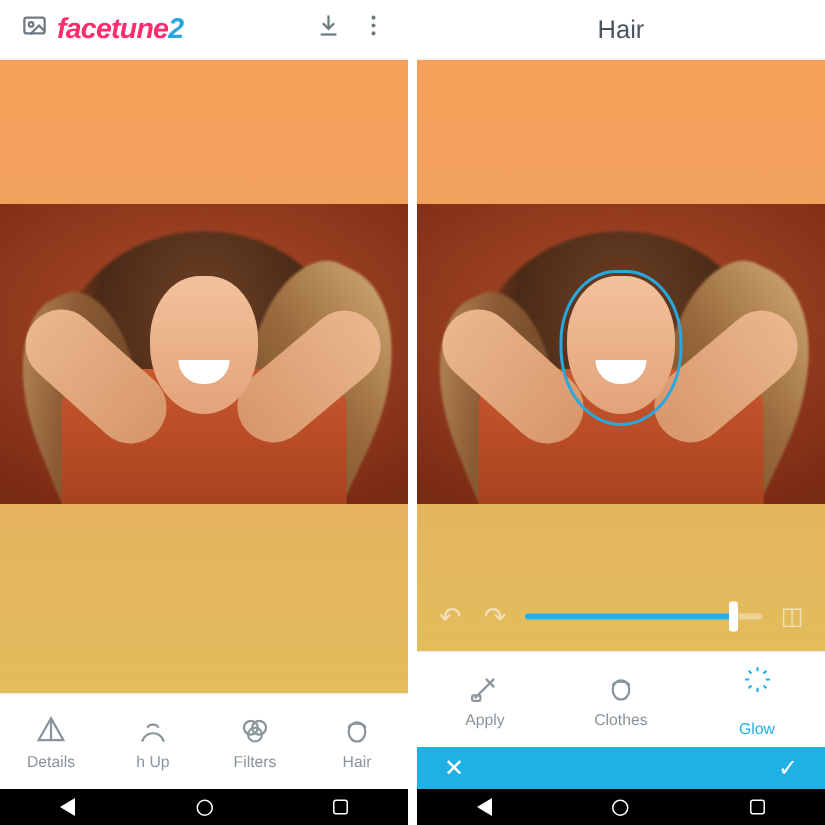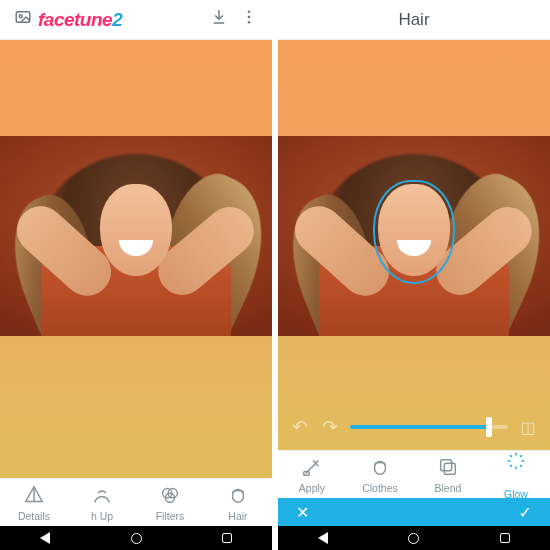--- a/index.html
+++ b/index.html
@@ -129,21 +129,21 @@
   }
   .thumb {
     position:absolute; top:50%; left:88%;
     width:6px; height:20px; background:#fff;
     transform:translate(-50%,-50%);
     border-radius:2px;
   }
   .compare { color: rgba(255,255,255,.55); font-size:16px; width:20px; text-align:center; }
   
   .toolbar {
-    height: 48px;
+    height: 64px;
     background:#fff;
     display:flex;
     align-items:center;
     justify-content: space-around;
     flex-shrink:0;
     border-top:1px solid #eee;
     overflow:hidden;
   }
   .tool {
     display:flex; flex-direction:column; align-items:center;
@@ -304,27 +304,20 @@
         </svg>
       <span>Apply</span>
     </div>
     <div class="tool">
       <svg viewBox="0 0 24 24" fill="none" stroke="#8a949b" stroke-width="1.6">
           <ellipse cx="12" cy="13" rx="6" ry="7"></ellipse>
           <path d="M6 10c0-4 12-4 12 0"></path>
         </svg>
       <span>Clothes</span>
     </div>
-    <div class="tool">
-      <svg viewBox="0 0 24 24" fill="none" stroke="#8a949b" stroke-width="1.6">
-          <rect x="4" y="4" width="12" height="12" rx="2"></rect>
-          <rect x="8" y="8" width="12" height="12" rx="2"></rect>
-        </svg>
-      <span>Blend</span>
-    </div>
     <div class="tool sel">
       <svg viewBox="0 0 24 24" fill="none" stroke="#1fb0e6" stroke-width="1.6">
           <path d="M12 3v3M12 18v3M3 12h3M18 12h3M5.6 5.6l2 2M16.4 16.4l2 2M18.4 5.6l-2 2M7.6 16.4l-2 2"></path>
         </svg>
       <span>Glow</span>
     </div>
   </div>
 
   <div class="confirm">
     <span>✕</span>

